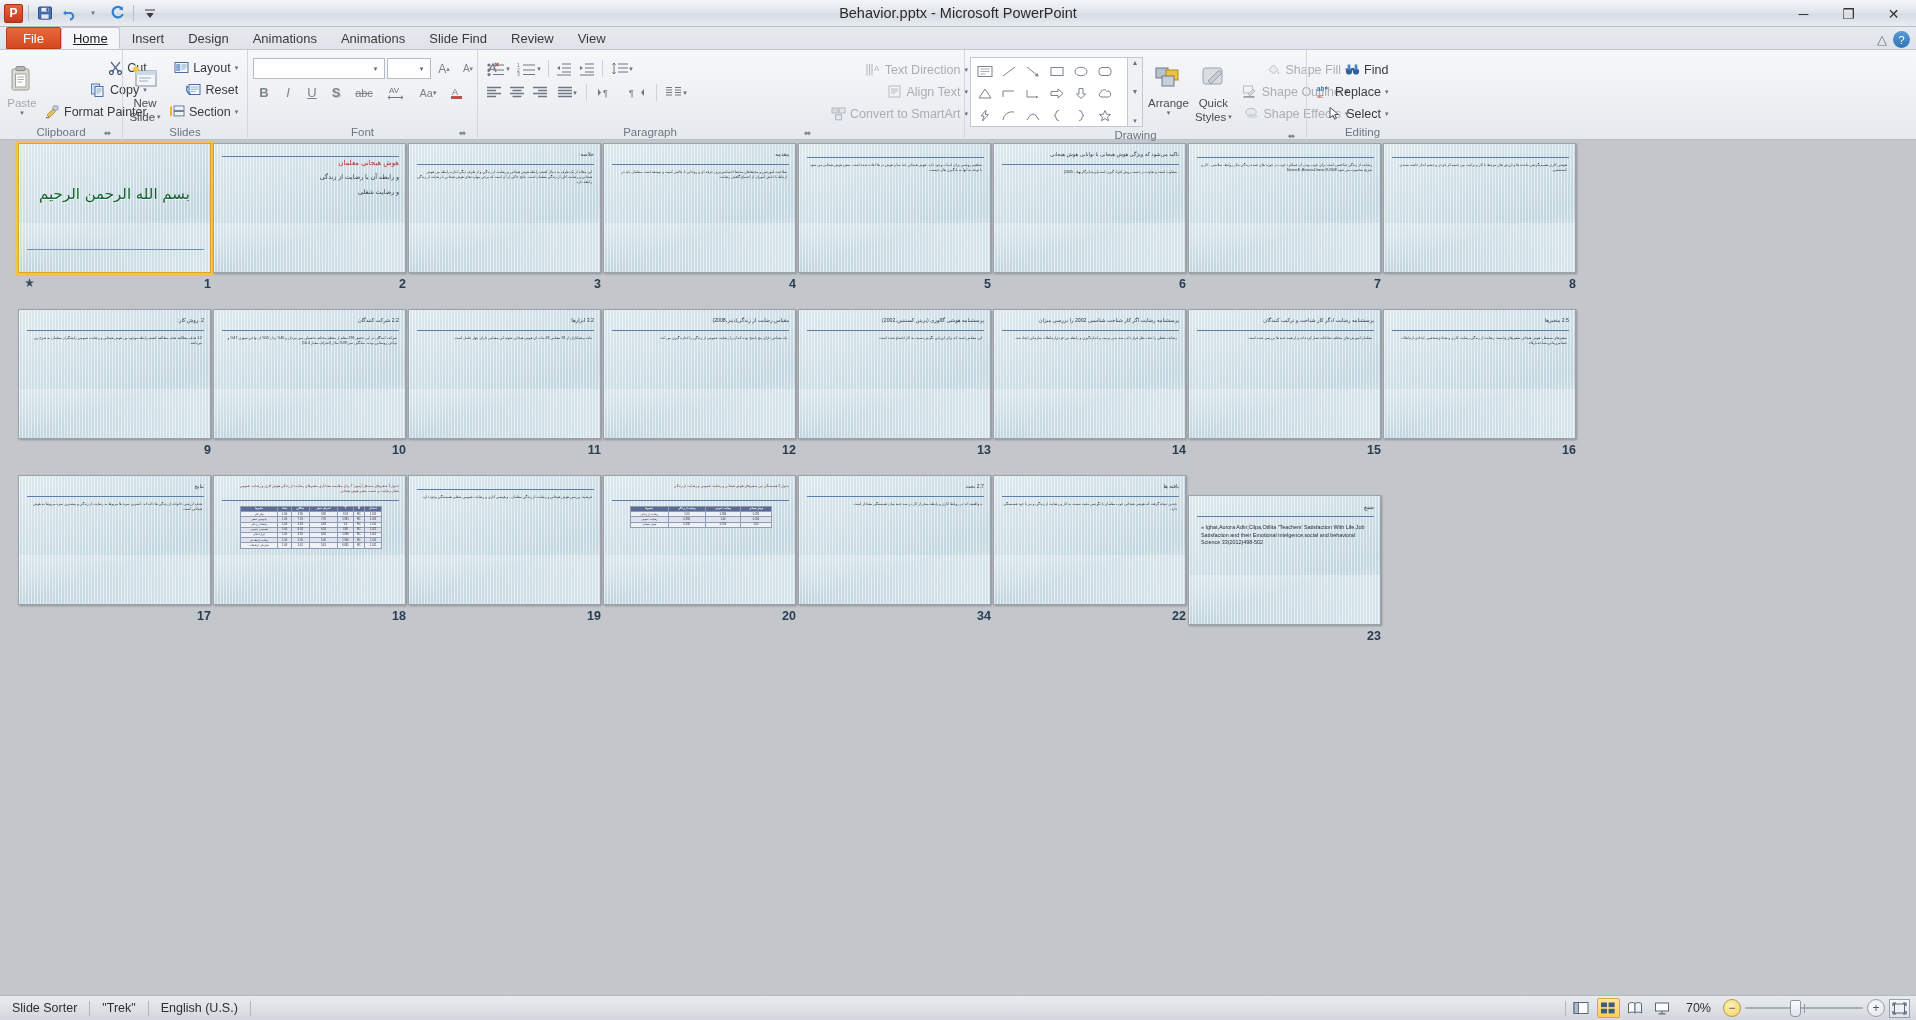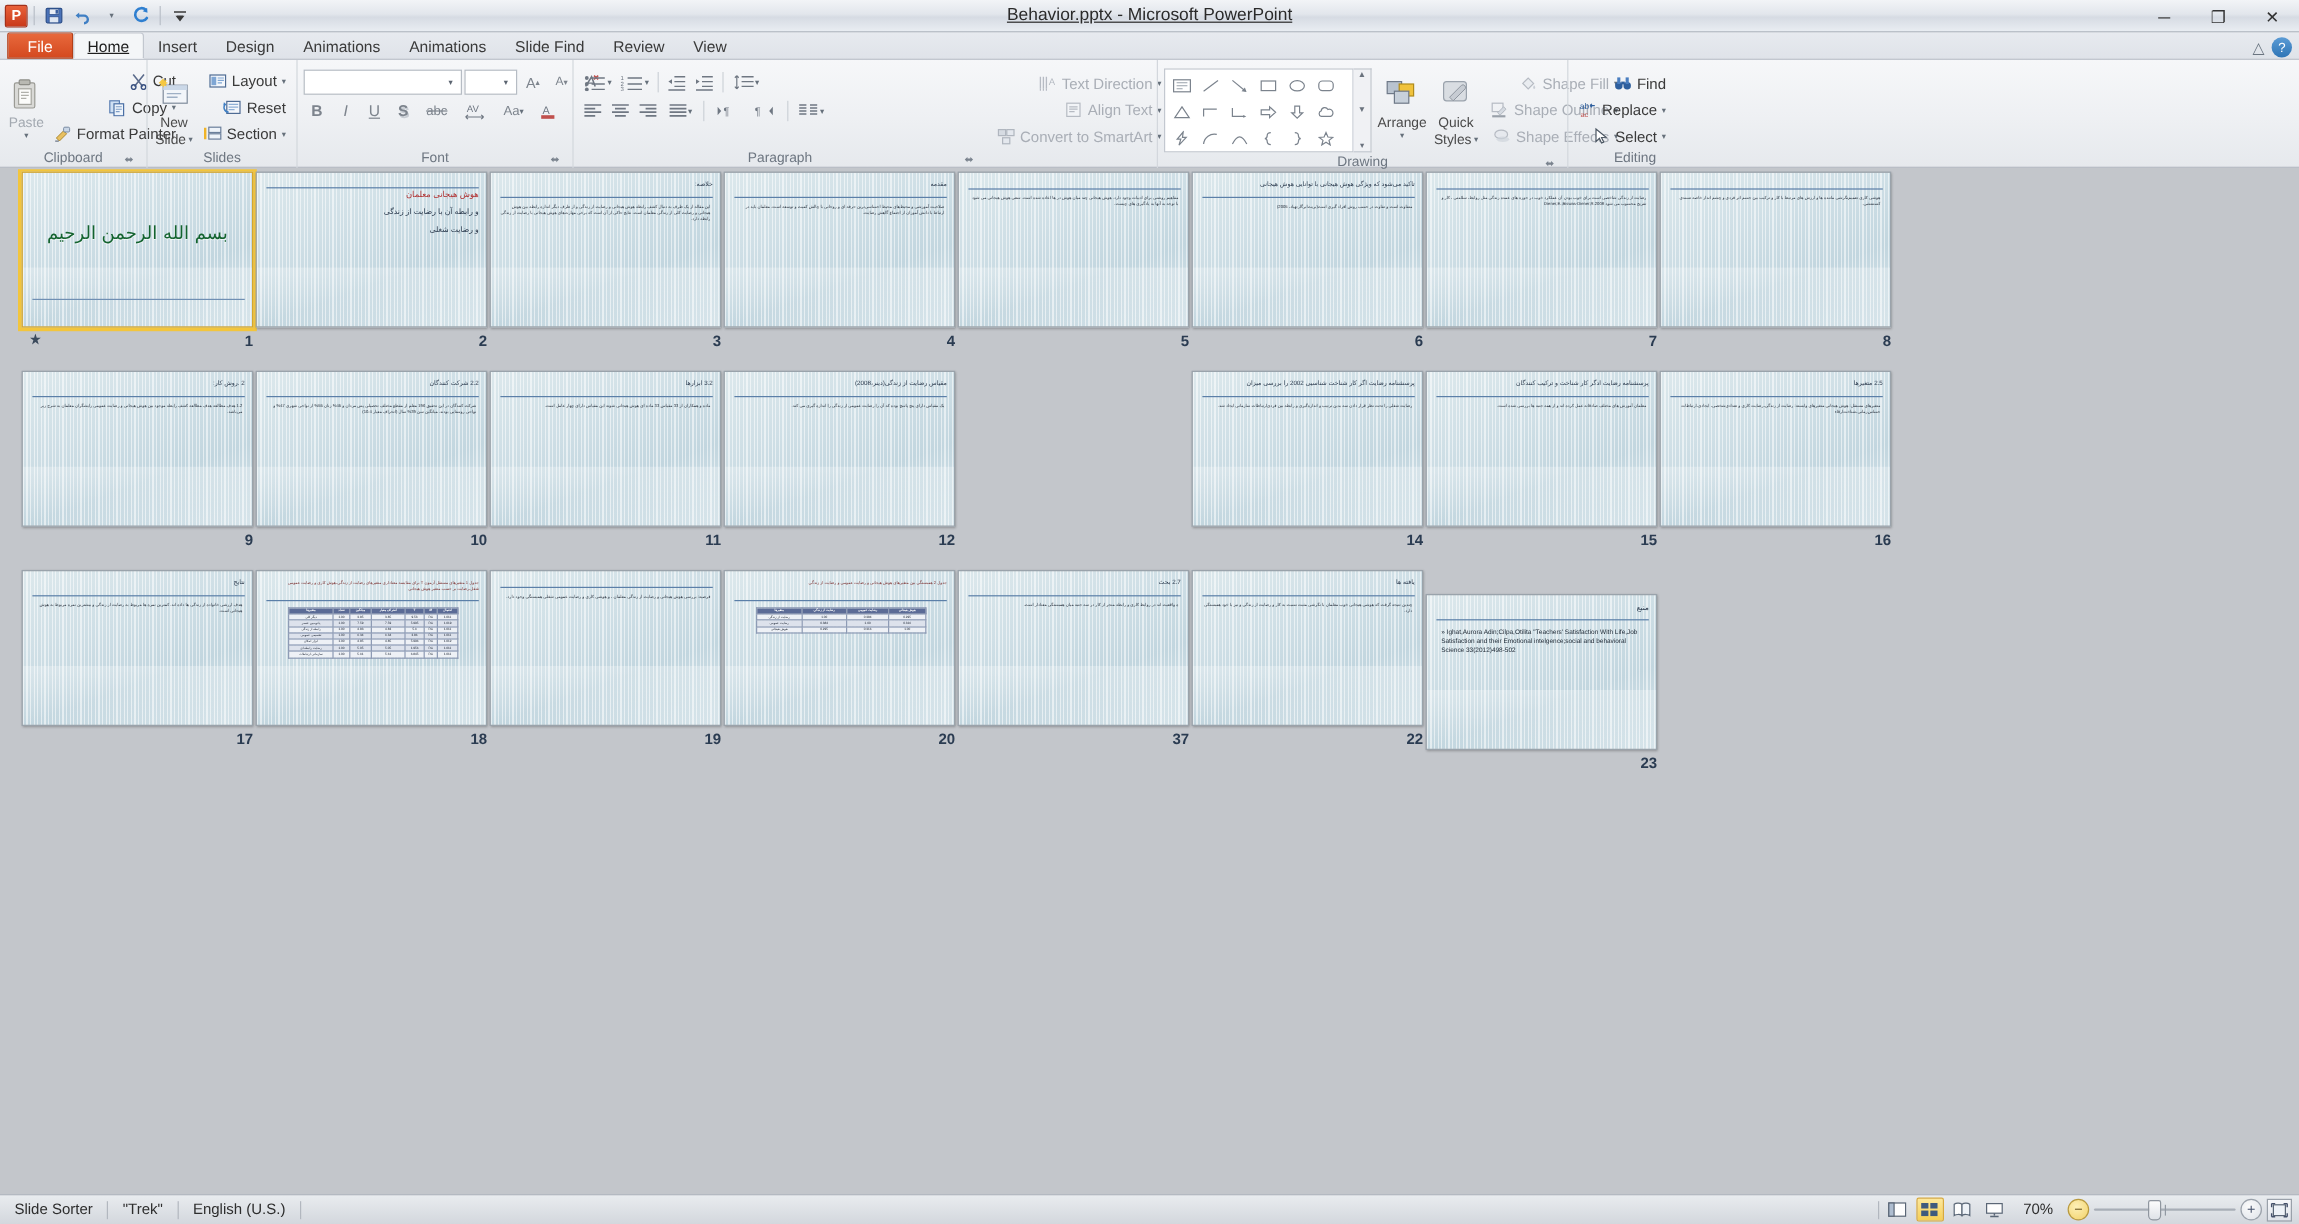--- a/index.html
+++ b/index.html
@@ -23,21 +23,21 @@
   .pptlogo{
     width:19px;height:19px;border-radius:2px;
     background:linear-gradient(180deg,#e8613a,#c9391a);
     color:#fff;font-weight:bold;font-size:12px;
     display:flex;align-items:center;justify-content:center;
     border:1px solid #a2301a;
   }
   .qsep{width:1px;height:16px;background:#b9bfc8;margin:0 3px;}
   .win-title{
     position:absolute;left:0;right:0;top:0;height:27px;line-height:27px;
-    text-align:center;font-size:14.5px;color:#2a2a2a;text-decoration:underline;
+    text-align:center;font-size:14.5px;color:#2a2a2a;
   }
   .wbtns{position:absolute;right:0;top:0;height:27px;display:flex;}
   .wbtn{width:45px;height:27px;display:flex;align-items:center;justify-content:center;font-size:14px;color:#333;}
 
   
   .tabstrip{
     position:relative;height:23px;width:100%;
     background:linear-gradient(180deg,#e7eaef,#dfe3e9);
     border-bottom:1px solid #c2c7cf;
     display:flex;align-items:flex-end;padding-left:6px;
@@ -892,20 +892,28 @@
       <div class="snum" style="right: 0px; top: 134px; width: 193px;">11</div>
     </div>
     <div class="slide-cell" style="left: 603px; top: 168px; width: 193px; height: 152px;">
       <div class="thumb" style="width: 193px; height: 130px;">
         <div class="s-title" style="top: 7px; left: 8px; white-space: normal;">مقیاس رضایت از زندگی(دینر،2008)</div>
         <div class="s-rule" style="top: 20px;"></div>
         <div class="s-body" style="inset: 26px 8px 6px;">یک مقیاس دارای پنج پاسخ بوده که آن را رضایت عمومی از زندگی را اندازه گیری می کند.</div>
       </div>
       <div class="snum" style="right: 0px; top: 134px; width: 193px;">12</div>
     </div>
+    <div class="slide-cell" style="left: 798px; top: 168px; width: 193px; height: 152px;">
+      <div class="thumb" style="width: 193px; height: 130px;">
+        <div class="s-title" style="top: 7px; left: 8px; white-space: normal;">پرسشنامه هوشی گالوری (بریتن کستنتین،2002)</div>
+        <div class="s-rule" style="top: 20px;"></div>
+        <div class="s-body" style="inset: 26px 8px 6px;">این مقیاس است که برای ارزیابی نگرش نسبت به کار اجتماع شده است.</div>
+      </div>
+      <div class="snum" style="right: 0px; top: 134px; width: 193px;">13</div>
+    </div>
     <div class="slide-cell" style="left: 993px; top: 168px; width: 193px; height: 152px;">
       <div class="thumb" style="width: 193px; height: 130px;">
         <div class="s-title" style="top: 7px; left: 8px; white-space: normal;">پرسشنامه رضایت اگر کار شناخت شناسیی 2002 را بررسی میزان</div>
         <div class="s-rule" style="top: 20px;"></div>
         <div class="s-body" style="inset: 26px 8px 6px;">رضایت شغلی را تحت نظر قرار دادن سه بدین ترتیب و اندازه‌گیری و رابطه بین فردی‌ارتباطات سازمانی ایجاد شد.</div>
       </div>
       <div class="snum" style="right: 0px; top: 134px; width: 193px;">14</div>
     </div>
     <div class="slide-cell" style="left: 1188px; top: 168px; width: 193px; height: 152px;">
       <div class="thumb" style="width: 193px; height: 130px;">
@@ -1051,21 +1059,21 @@
         </div>
       </div>
       <div class="snum" style="right: 0px; top: 134px; width: 193px;">20</div>
     </div>
     <div class="slide-cell" style="left: 798px; top: 334px; width: 193px; height: 152px;">
       <div class="thumb" style="width: 193px; height: 130px;">
         <div class="s-title" style="top: 7px; left: 8px; white-space: normal;">2.7 بحث</div>
         <div class="s-rule" style="top: 20px;"></div>
         <div class="s-body" style="inset: 26px 8px 6px;">ه واقعیت اند در روابط کاری و رابطه منجر از کار در سه جنبه میان همبستگی معنادار است.</div>
       </div>
-      <div class="snum" style="right: 0px; top: 134px; width: 193px;">37</div>
+      <div class="snum" style="right: 0px; top: 134px; width: 193px;">34</div>
     </div>
     <div class="slide-cell" style="left: 993px; top: 334px; width: 193px; height: 152px;">
       <div class="thumb" style="width: 193px; height: 130px;">
         <div class="s-title" style="top: 7px; left: 8px; white-space: normal;">یافته ها</div>
         <div class="s-rule" style="top: 20px;"></div>
         <div class="s-body" style="inset: 26px 8px 6px;">چندین نتیجه گرفت که هوشی هیجانی خوب معلمان با نگرشی مثبت نسبت به کار و رضایت از زندگی و نیز با خود همبستگی دارد.</div>
       </div>
       <div class="snum" style="right: 0px; top: 134px; width: 193px;">22</div>
     </div>
     <div class="slide-cell" style="left: 1188px; top: 354px; width: 193px; height: 152px;">

